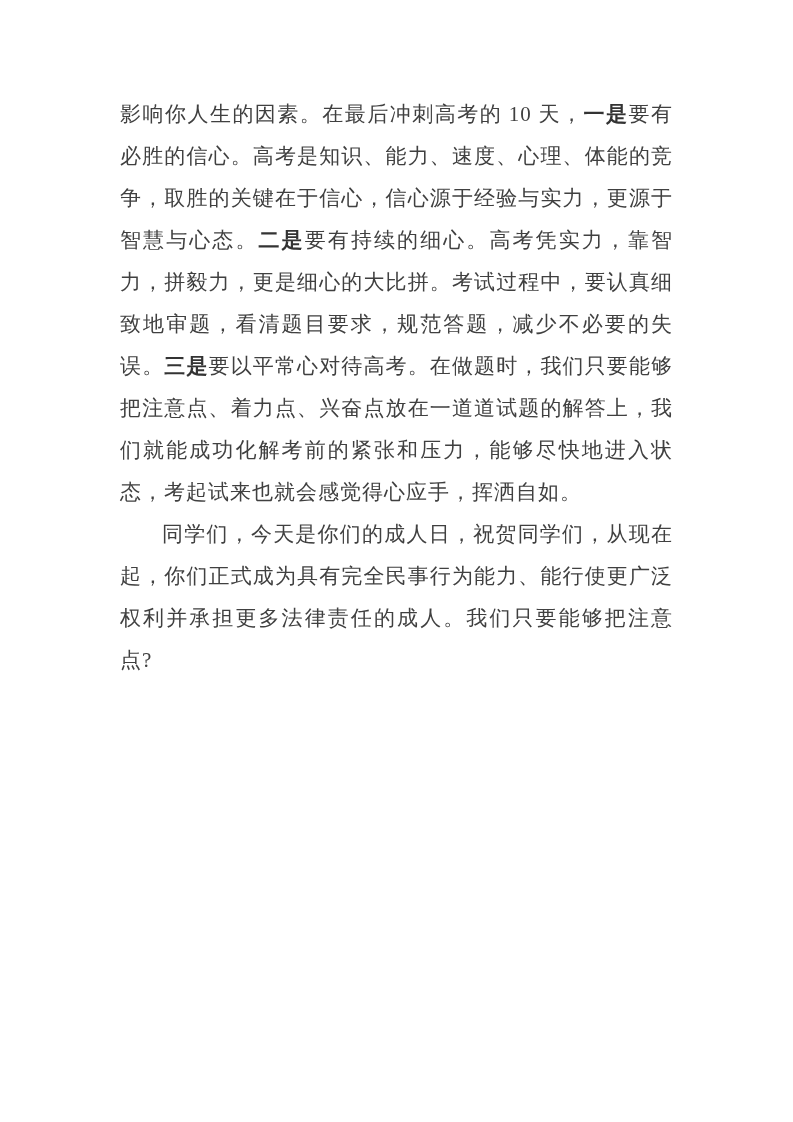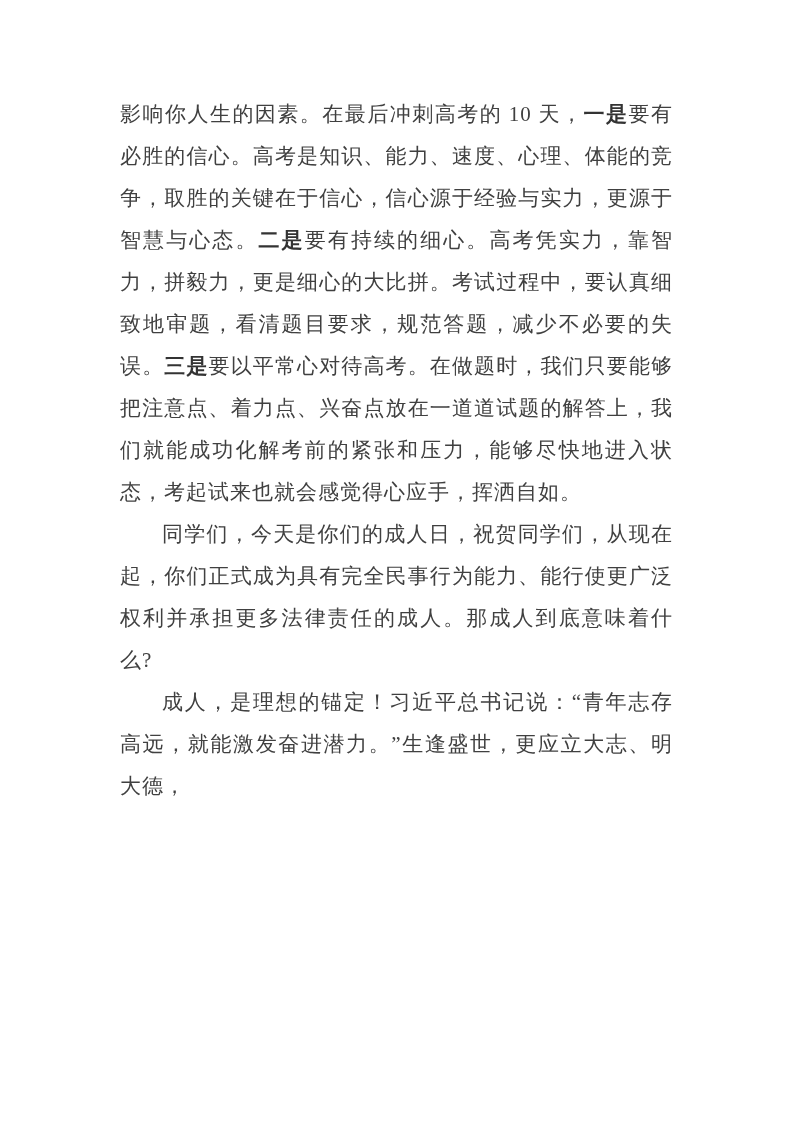--- a/index.html
+++ b/index.html
@@ -35,16 +35,15 @@
     font-weight: 700;
     color: #333333;
   }
 </style>
 </head>
 <body>
 
 <div class="page">
   <div class="doc-body" style="color: rgb(64, 64, 64);">
       <p class="para"><span class="seg">影响你人生的因素。在最后冲刺高考的 10 天，</span><span class="seg-bold">一是</span><span class="seg">要有必胜的信心。高考是知识、能力、速度、心理、体能的竞争，取胜的关键在于信心，信心源于经验与实力，更源于智慧与心态。</span><span class="seg-bold">二是</span><span class="seg">要有持续的细心。高考凭实力，靠智力，拼毅力，更是细心的大比拼。考试过程中，要认真细致地审题，看清题目要求，规范答题，减少不必要的失误。</span><span class="seg-bold">三是</span><span class="seg">要以平常心对待高考。在做题时，我们只要能够把注意点、着力点、兴奋点放在一道道试题的解答上，我们就能成功化解考前的紧张和压力，能够尽快地进入状态，考起试来也就会感觉得心应手，挥洒自如。</span></p>
-      <p class="para indent"><span class="seg">同学们，今天是你们的成人日，祝贺同学们，从现在起，你们正式成为具有完全民事行为能力、能行使更广泛权利并承担更多法律责任的成人。那成人到底意味着什么?</span></p>
-      <p class="para indent"><span class="seg">成人，是理想的锚定！习近平总书记说：“青年志存高远，就能激发奋进潜力。”生逢盛世，更应立大志、明大德，</span></p>
+      <p class="para indent"><span class="seg">同学们，今天是你们的成人日，祝贺同学们，从现在起，你们正式成为具有完全民事行为能力、能行使更广泛权利并承担更多法律责任的成人。我们只要能够把注意点?</span></p>
     </div>
 </div>
 
 </body></html>

